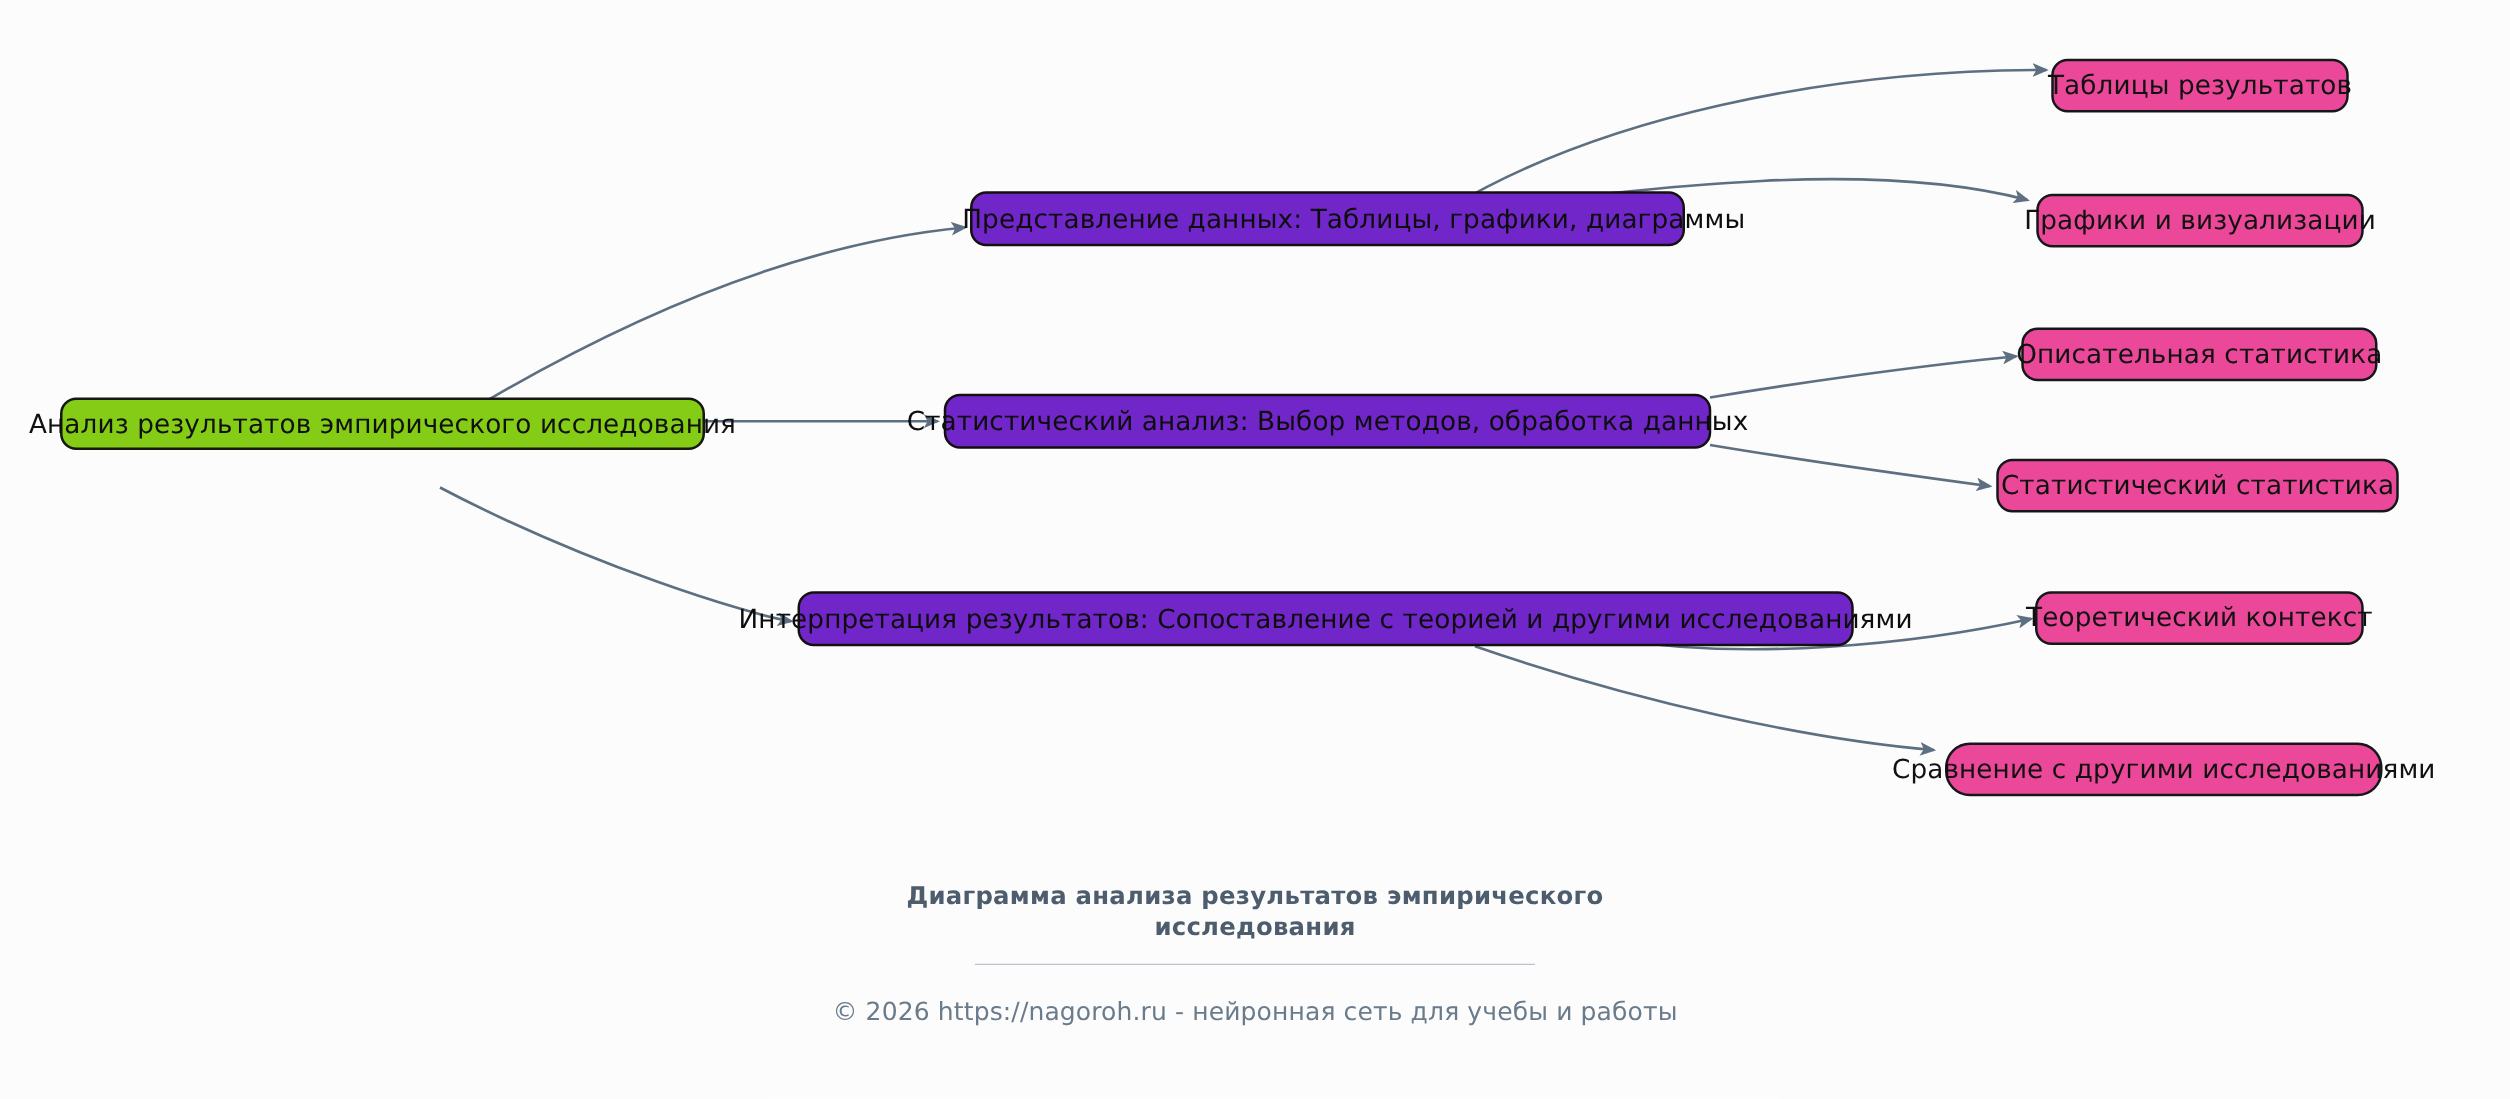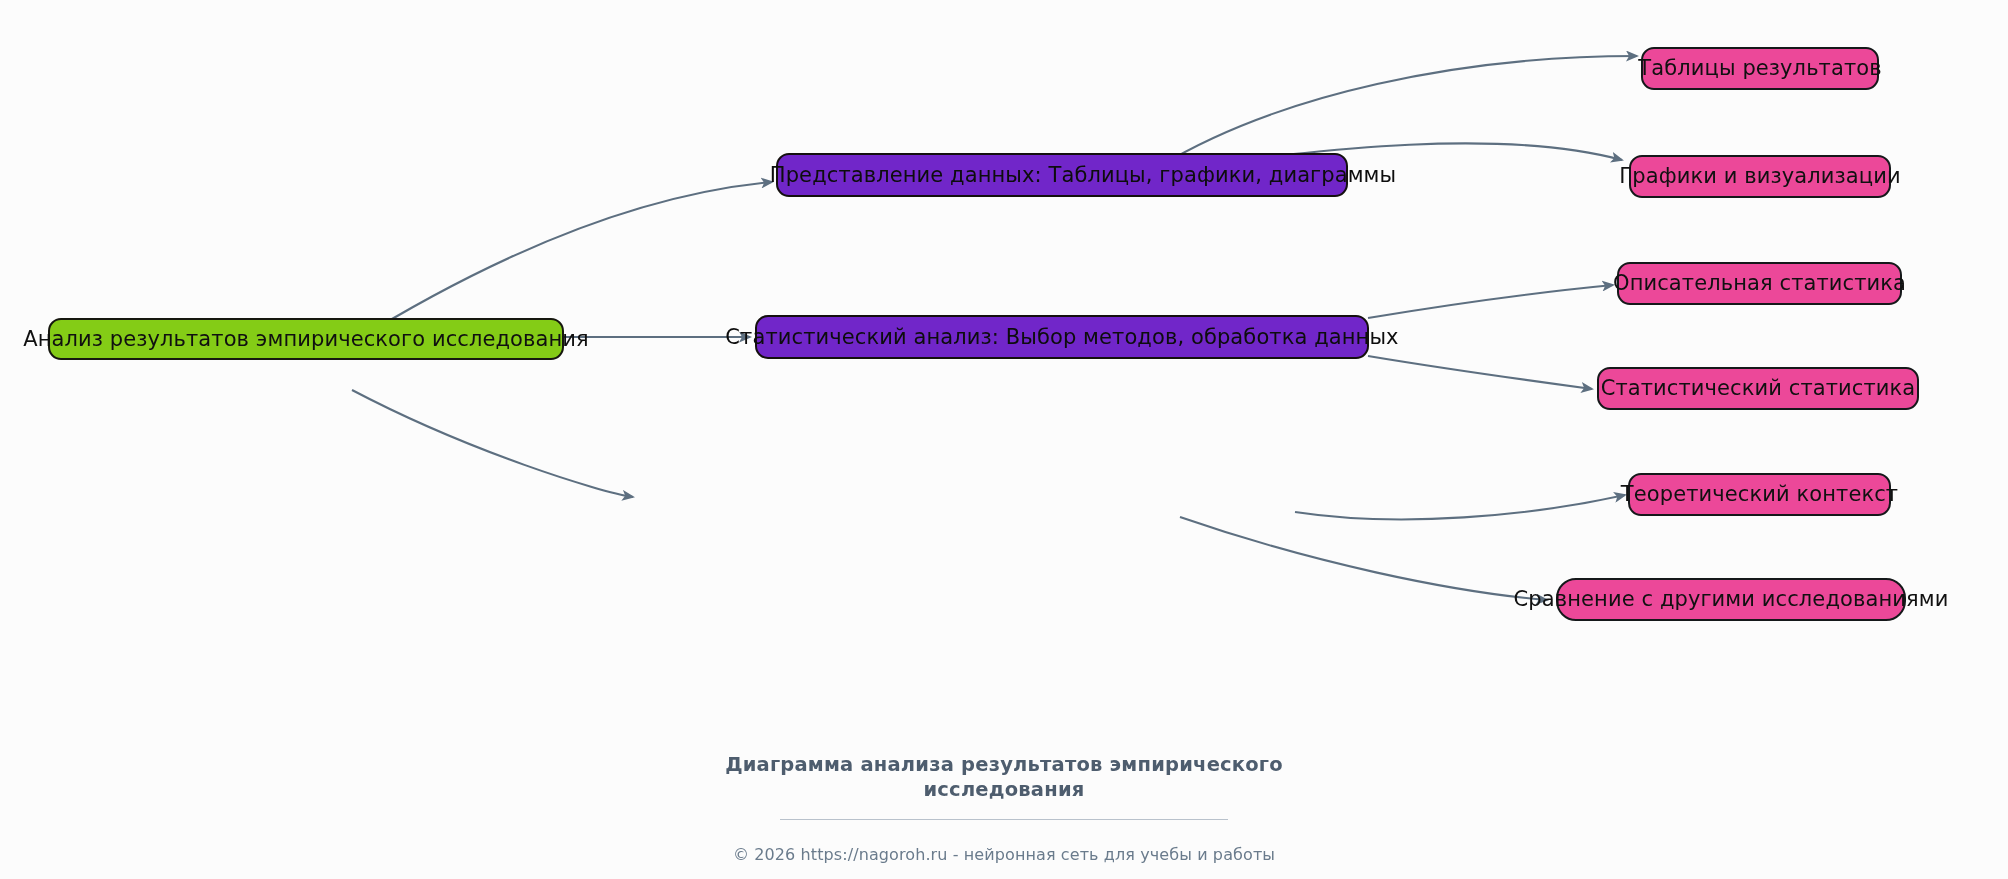--- a/index.html
+++ b/index.html
@@ -59,31 +59,30 @@
     left: 0;
     width: 2008px;
     text-align: center;
   }
   #footer-title {
     font-size: 19.5px;
     font-weight: bold;
     color: #4e5d6e;
     line-height: 1.28;
     letter-spacing: 0.2px;
-    margin-top: 48px;
   }
   #footer-rule {
     width: 448px;
     height: 1px;
     background: #b9c2cc;
     margin: 16px auto 0 auto;
   }
   #footer-copyright {
     margin-top: 25px;
-    font-size: 16px;
+    font-size: 20px;
     color: #6a7b8c;
     letter-spacing: 0.1px;
   }
 </style>
 </head>
 <body>
 
 <div id="canvas">
 
   <svg id="edge-layer" viewBox="0 0 2008 879" width="2008" height="879" xmlns="http://www.w3.org/2000/svg">
@@ -119,20 +118,23 @@
   </div>
 
   <div class="node node-branch" style="left:776px; top:153px; width:572px; height:44px;padding-left:42px;">
     <span class="node-label">Представление данных: Таблицы, графики, диаграммы</span>
   </div>
 
   <div class="node node-branch" style="left:755px; top:315px; width:614px; height:44px;text-align:right;">
     <span class="node-label">Статистический анализ: Выбор методов, обработка данных</span>
   </div>
 
+  <div class="node node-branch" style="left:638px; top:473px; width:845px; height:44px;">
+    <span class="node-label">Интерпретация результатов: Сопоставление с теорией и другими исследованиями</span>
+  </div>
 
   <div class="node node-leaf" style="left:1641px; top:47px; width:238px; height:43px;">
     <span class="node-label">Таблицы результатов</span>
   </div>
 
   <div class="node node-leaf" style="left:1629px; top:155px; width:262px; height:43px;">
     <span class="node-label">Графики и визуализации</span>
   </div>
 
   <div class="node node-leaf" style="left:1617px; top:262px; width:285px; height:43px;">
@@ -140,21 +142,21 @@
   </div>
 
   <div class="node node-leaf" style="left:1597px; top:367px; width:322px; height:43px;">
     <span class="node-label">Статистический статистика</span>
   </div>
 
   <div class="node node-leaf" style="left:1628px; top:473px; width:263px; height:43px;">
     <span class="node-label">Теоретический контекст</span>
   </div>
 
-  <div class="node node-leaf" style="left:1556px; top:578px; width:350px; height:43px;border-radius:20px;">
+  <div class="node node-leaf" style="left:1556px; top:594px; width:350px; height:43px;border-radius:20px;">
     <span class="node-label">Сравнение с другими исследованиями</span>
   </div>
 
   <div id="footer" style="top:705px;">
     <div id="footer-title">
       <div>Диаграмма анализа результатов эмпирического</div>
       <div>исследования</div>
     </div>
     <div id="footer-rule"></div>
     <div id="footer-copyright">© 2026 https://nagoroh.ru - нейронная сеть для учебы и работы</div>

